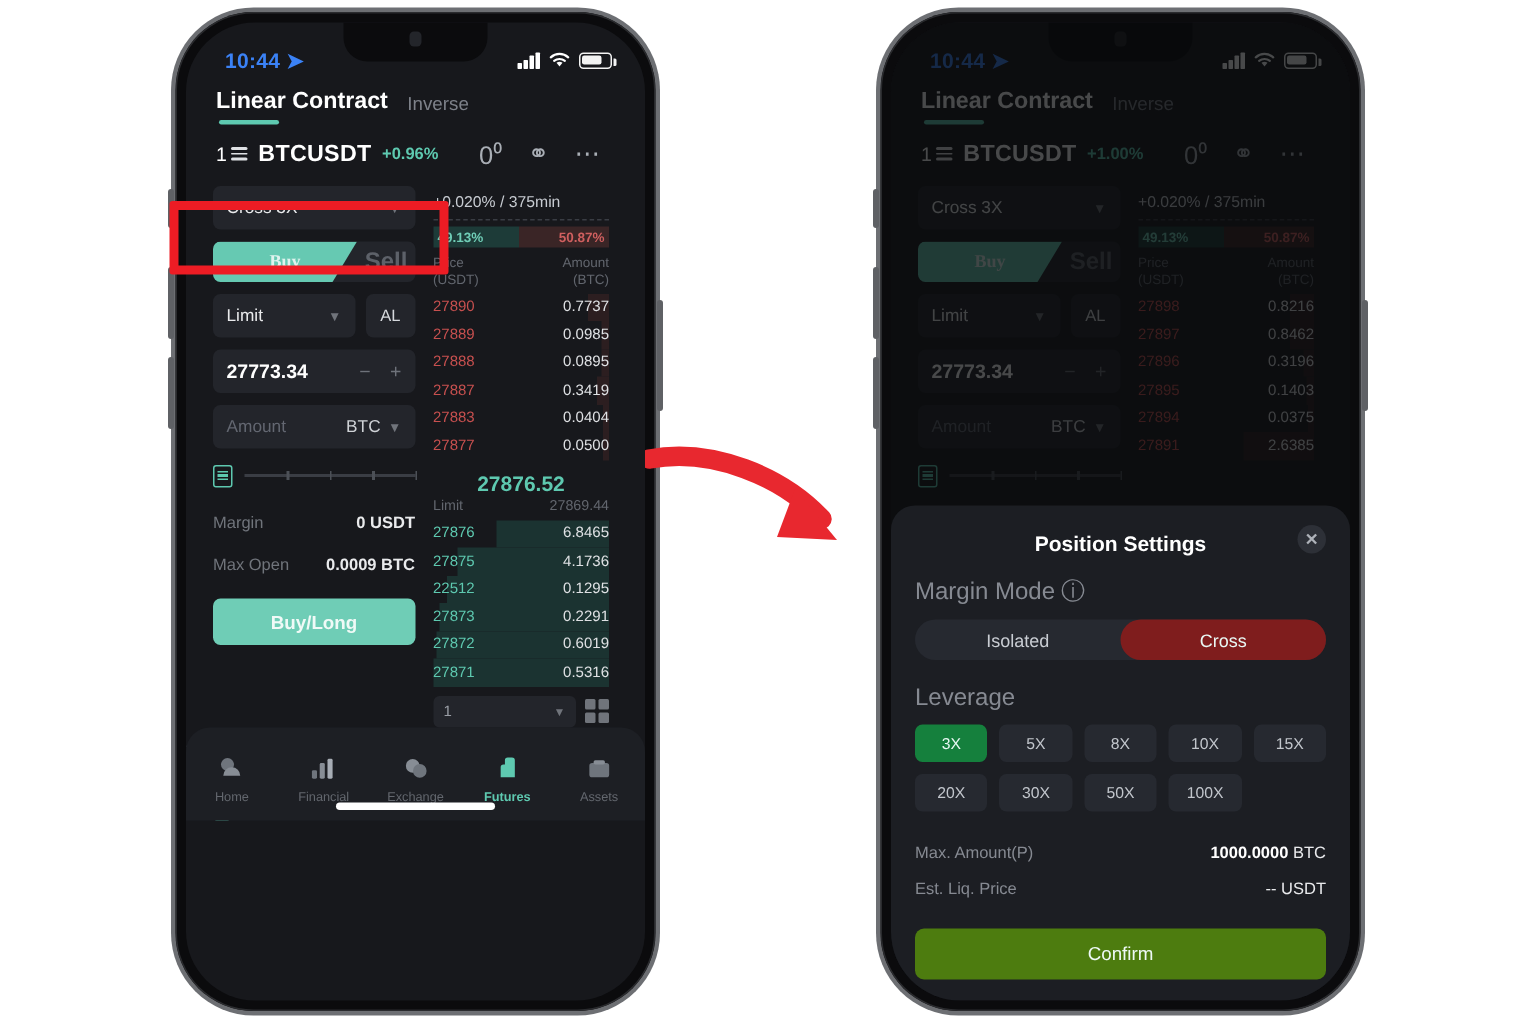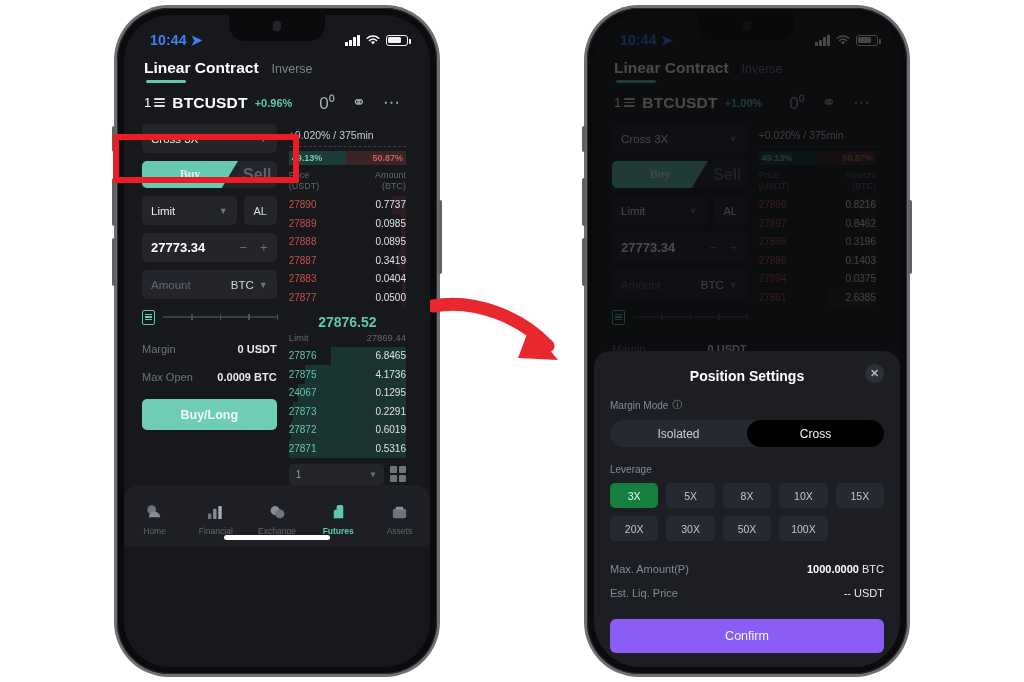--- a/index.html
+++ b/index.html
@@ -194,35 +194,35 @@
   .dim { position:absolute; inset:0; background:rgba(8,9,11,.74); z-index:60; }
   .sheet {
     position:absolute; left:0; right:0; bottom:0; z-index:70;
     background:#1c1e23; border-top-left-radius:16px; border-top-right-radius:16px;
     padding: 14px 16px 14px 16px;
   }
   .sheet-title { text-align:center; font-size:14px; font-weight:bold; color:#fff; padding: 3px 0 14px 0; position:relative; }
   .sheet-close { position:absolute; right:0; top:-1px; width:19px; height:19px; border-radius:50%;
                  background:#2d3037; color:#aeb2b9; font-size:11px; display:flex;
                  align-items:center; justify-content:center; }
-  .sh-lbl { font-size:10px; color:#868a92; display:flex; align-items:center; gap:4px; margin-bottom:8px; }
+  .sh-lbl { font-size:16px; color:#868a92; display:flex; align-items:center; gap:4px; margin-bottom:8px; }
   .seg { display:flex; height:27px; background:#262930; border-radius:14px; margin-bottom:17px; }
   .seg div { flex:1; display:flex; align-items:center; justify-content:center; font-size:12px; border-radius:14px; }
   .seg .off { color:#c9cdd3; }
-  .seg .on  { background:#000000; color:#e9f8f4; }
+  .seg .on  { background:#7f1d1d; color:#e9f8f4; }
   .lev-grid { display:grid; grid-template-columns:repeat(5,1fr); gap:8px; margin-bottom:16px; }
   .lev { height:25px; background:#262930; border-radius:5px; display:flex; align-items:center;
          justify-content:center; font-size:10.5px; color:#c2c6cc; }
   .lev.on { background:#15803d; color:#e9f8f4; }
   .lev.blank { background:transparent; }
   .sh-kv { display:flex; align-items:center; font-size:11px; padding: 6px 0; }
   .sh-kv .k { color:#868a92; }
   .sh-kv .v { margin-left:auto; color:#e9eaec; }
   .sh-kv .v b { color:#fff; }
-  .confirm { margin-top:14px; height:34px; background:#8b5cf6; border-radius:6px;
+  .confirm { margin-top:14px; height:34px; background:#4d7c0f; border-radius:6px;
              display:flex; align-items:center; justify-content:center;
              color:#eef9f6; font-size:12.5px; }
 
   
   .hl-rect { position:absolute; border:6px solid #ed1c24; border-radius:2px; z-index:90; }
 
   
   .arrow { position:absolute; left:430px; top:290px; z-index:95; }
 </style>
 </head>
@@ -418,21 +418,21 @@
                   <span class="p">27876</span>
                   <span class="a">6.8465</span>
                 </div>
               <div class="ob-row bid">
                   <span class="depth" style="width:86%"></span>
                   <span class="p">27875</span>
                   <span class="a">4.1736</span>
                 </div>
               <div class="ob-row bid">
                   <span class="depth" style="width:92%"></span>
-                  <span class="p">24067</span>
+                  <span class="p">22512</span>
                   <span class="a">0.1295</span>
                 </div>
               <div class="ob-row bid">
                   <span class="depth" style="width:96%"></span>
                   <span class="p">27873</span>
                   <span class="a">0.2291</span>
                 </div>
               <div class="ob-row bid">
                   <span class="depth" style="width:98%"></span>
                   <span class="p">27872</span>

